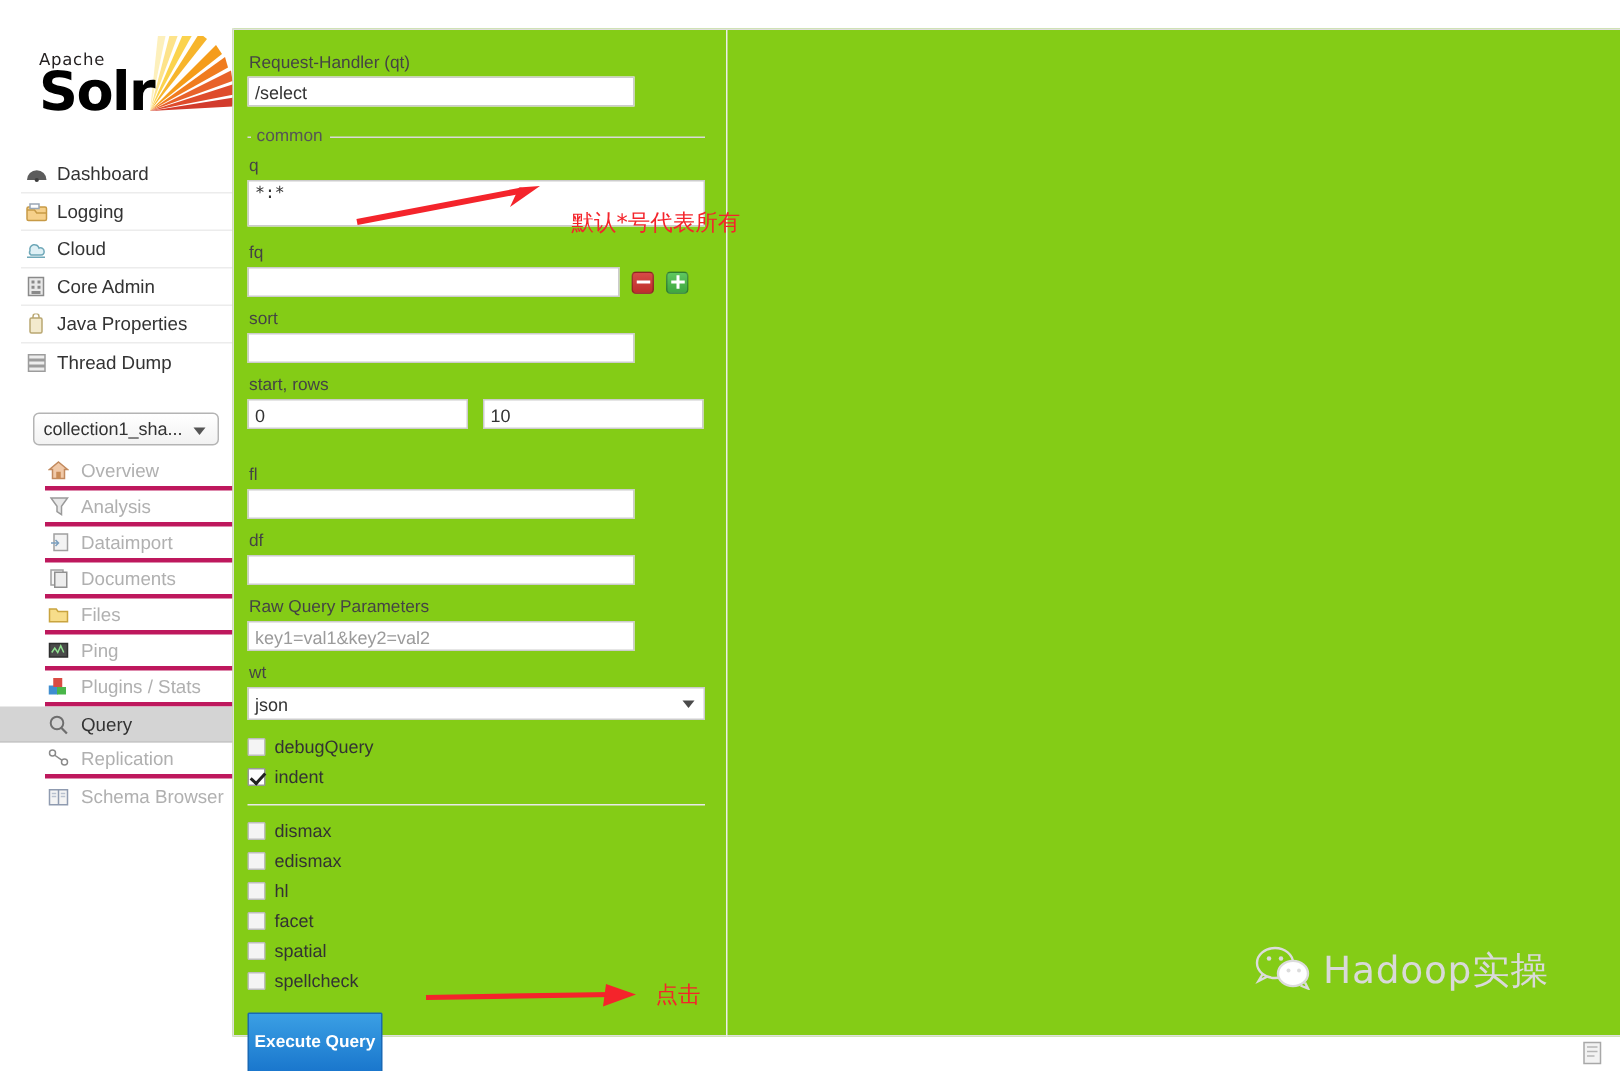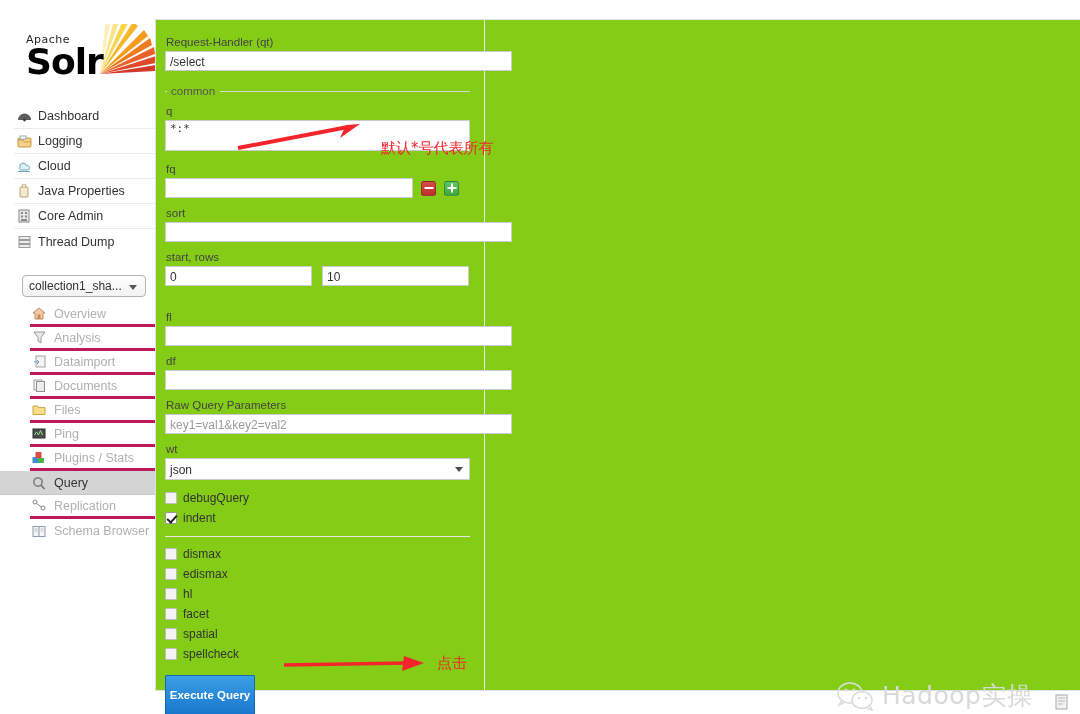--- a/index.html
+++ b/index.html
@@ -117,21 +117,21 @@
     width: 329px; height: 671px;
     border-right: 1px solid #ebebeb;
     padding: 16px 12px 0 9px;
   }
 
   .fld-label {
     font-size: 11.5px; color: #444; margin: 0 0 3px 1px;
     font-family: "Liberation Sans", sans-serif;
   }
   .txt {
-    width: 347px; height: 20px;
+    width: 258px; height: 20px;
     border: 1px solid #ccc;
     background: #fff;
     font-size: 12px; color: #333;
     padding: 1px 4px;
     display: block;
     line-height: 18px;
     font-family: "Liberation Sans", sans-serif;
   }
   .txt.ph { color: #9b9b9b; }
 
@@ -239,22 +239,22 @@
     font-size: 15px;
     font-family: "DejaVu Sans", sans-serif;
     white-space: nowrap;
   }
   #anno1 { left: 381px; top: 139px; }
   #anno2 { left: 437px; top: 654px; }
   svg.arrow { position: absolute; overflow: visible; }
 
   
   #watermark {
-    position: absolute; left: 836px; top: 679px;
-    display: flex; align-items: center;
+    position: absolute; left: 836px; top: 630px;
+    display: flex; 
     color: #d6d6d6;
   }
   #wm-text {
     font-size: 25px;
     font-family: "DejaVu Sans", sans-serif;
     letter-spacing: .5px;
     margin-left: 8px;
     color: #d9d9d9;
   }
   #corner-icon { position: absolute; left: 1055px; top: 694px; }
@@ -310,41 +310,41 @@
         <span class="ico">
           <svg width="16" height="13" viewBox="0 0 16 13">
               <path d="M4,7 a3,3 0 0 1 6,-1.6 a2.4,2.4 0 0 1 3.4,2.3 a2,2 0 0 1 -2,2.3 H4.6 A2.4,2.4 0 0 1 4,7 z" fill="#dff0f5" stroke="#6fa8b8"></path>
               <line x1="2" y1="11.5" x2="14" y2="11.5" stroke="#6fa8b8"></line>
             </svg>
         </span>
         <span>Cloud</span>
       </div>
       <div class="nav-item">
         <span class="ico">
-          <svg width="12" height="14" viewBox="0 0 12 14">
-              <rect x="2" y="3" width="8" height="10" rx="1" fill="#f3eacd" stroke="#b9a771"></rect>
-              <path d="M4,3 V2 a2,2 0 0 1 4,0 V3" fill="none" stroke="#b9a771"></path>
-            </svg>
-        </span>
-        <span>Java Properties</span>
-      </div>
-      <div class="nav-item">
-        <span class="ico">
           <svg width="14" height="14" viewBox="0 0 14 14">
               <rect x="2" y="1" width="10" height="12" fill="#e8e8e8" stroke="#8a8a8a"></rect>
               <g fill="#8a8a8a">
                 <rect x="4" y="3" width="2" height="2"></rect>
                 <rect x="8" y="3" width="2" height="2"></rect>
                 <rect x="4" y="6.5" width="2" height="2"></rect>
                 <rect x="8" y="6.5" width="2" height="2"></rect>
                 <rect x="4" y="10" width="6" height="2"></rect>
               </g>
             </svg>
         </span>
         <span>Core Admin</span>
+      </div>
+      <div class="nav-item">
+        <span class="ico">
+          <svg width="12" height="14" viewBox="0 0 12 14">
+              <rect x="2" y="3" width="8" height="10" rx="1" fill="#f3eacd" stroke="#b9a771"></rect>
+              <path d="M4,3 V2 a2,2 0 0 1 4,0 V3" fill="none" stroke="#b9a771"></path>
+            </svg>
+        </span>
+        <span>Java Properties</span>
       </div>
       <div class="nav-item" style="border-bottom:none">
         <span class="ico">
           <svg width="13" height="13" viewBox="0 0 13 13">
               <g fill="#ededed" stroke="#9c9c9c">
                 <rect x="1" y="1.5" width="11" height="3"></rect>
                 <rect x="1" y="5.5" width="11" height="3"></rect>
                 <rect x="1" y="9.5" width="11" height="3"></rect>
               </g>
             </svg>

